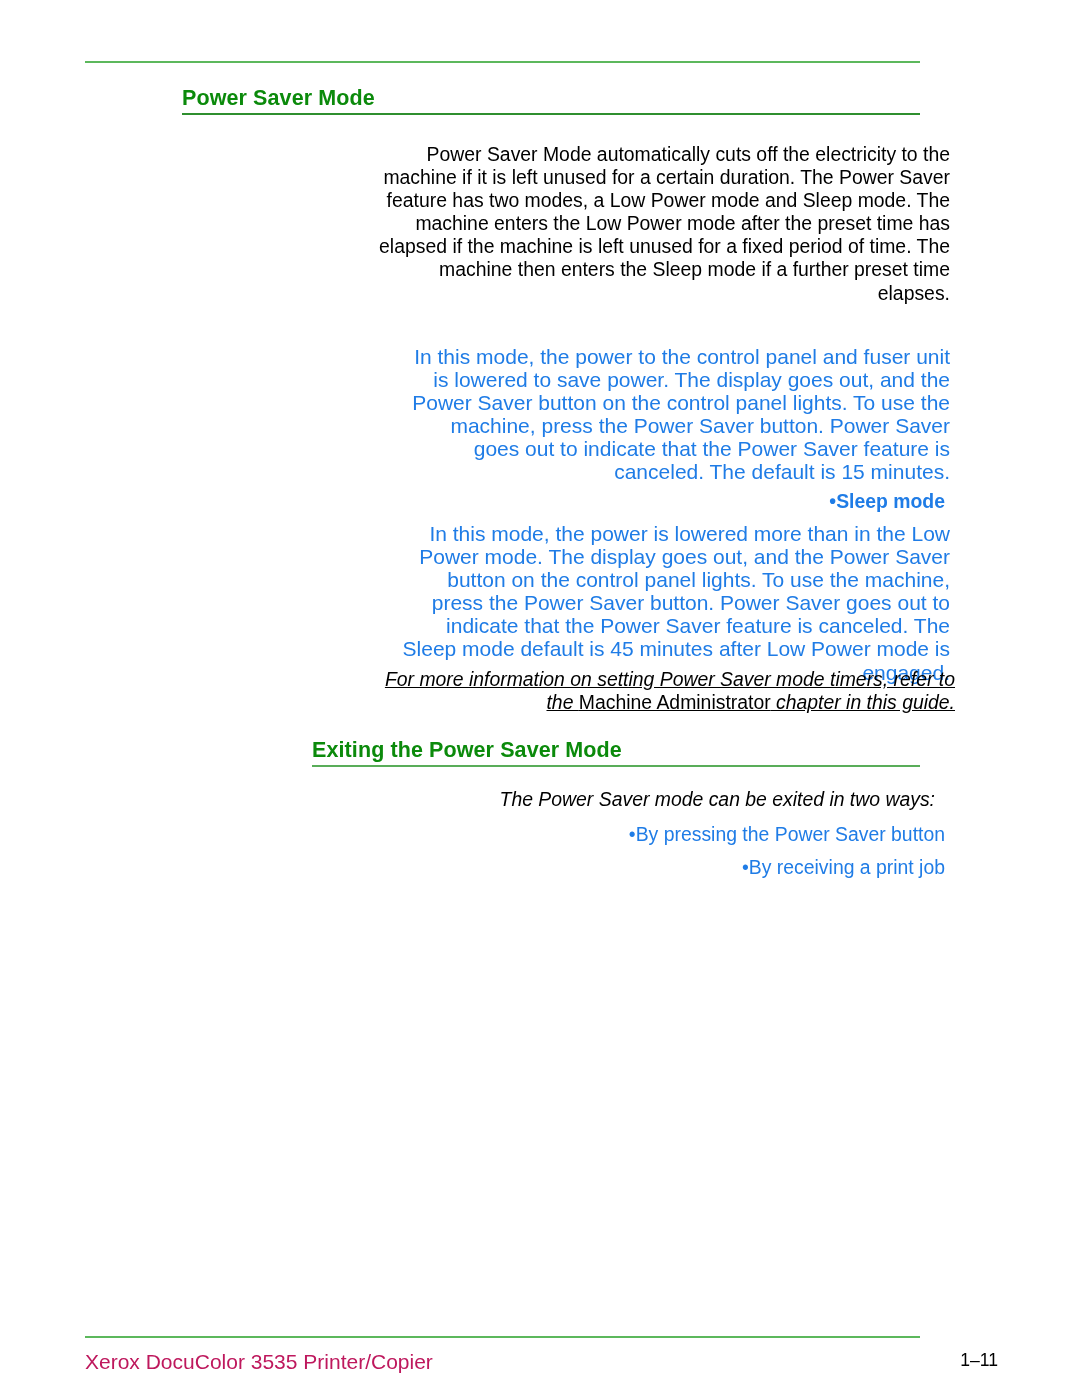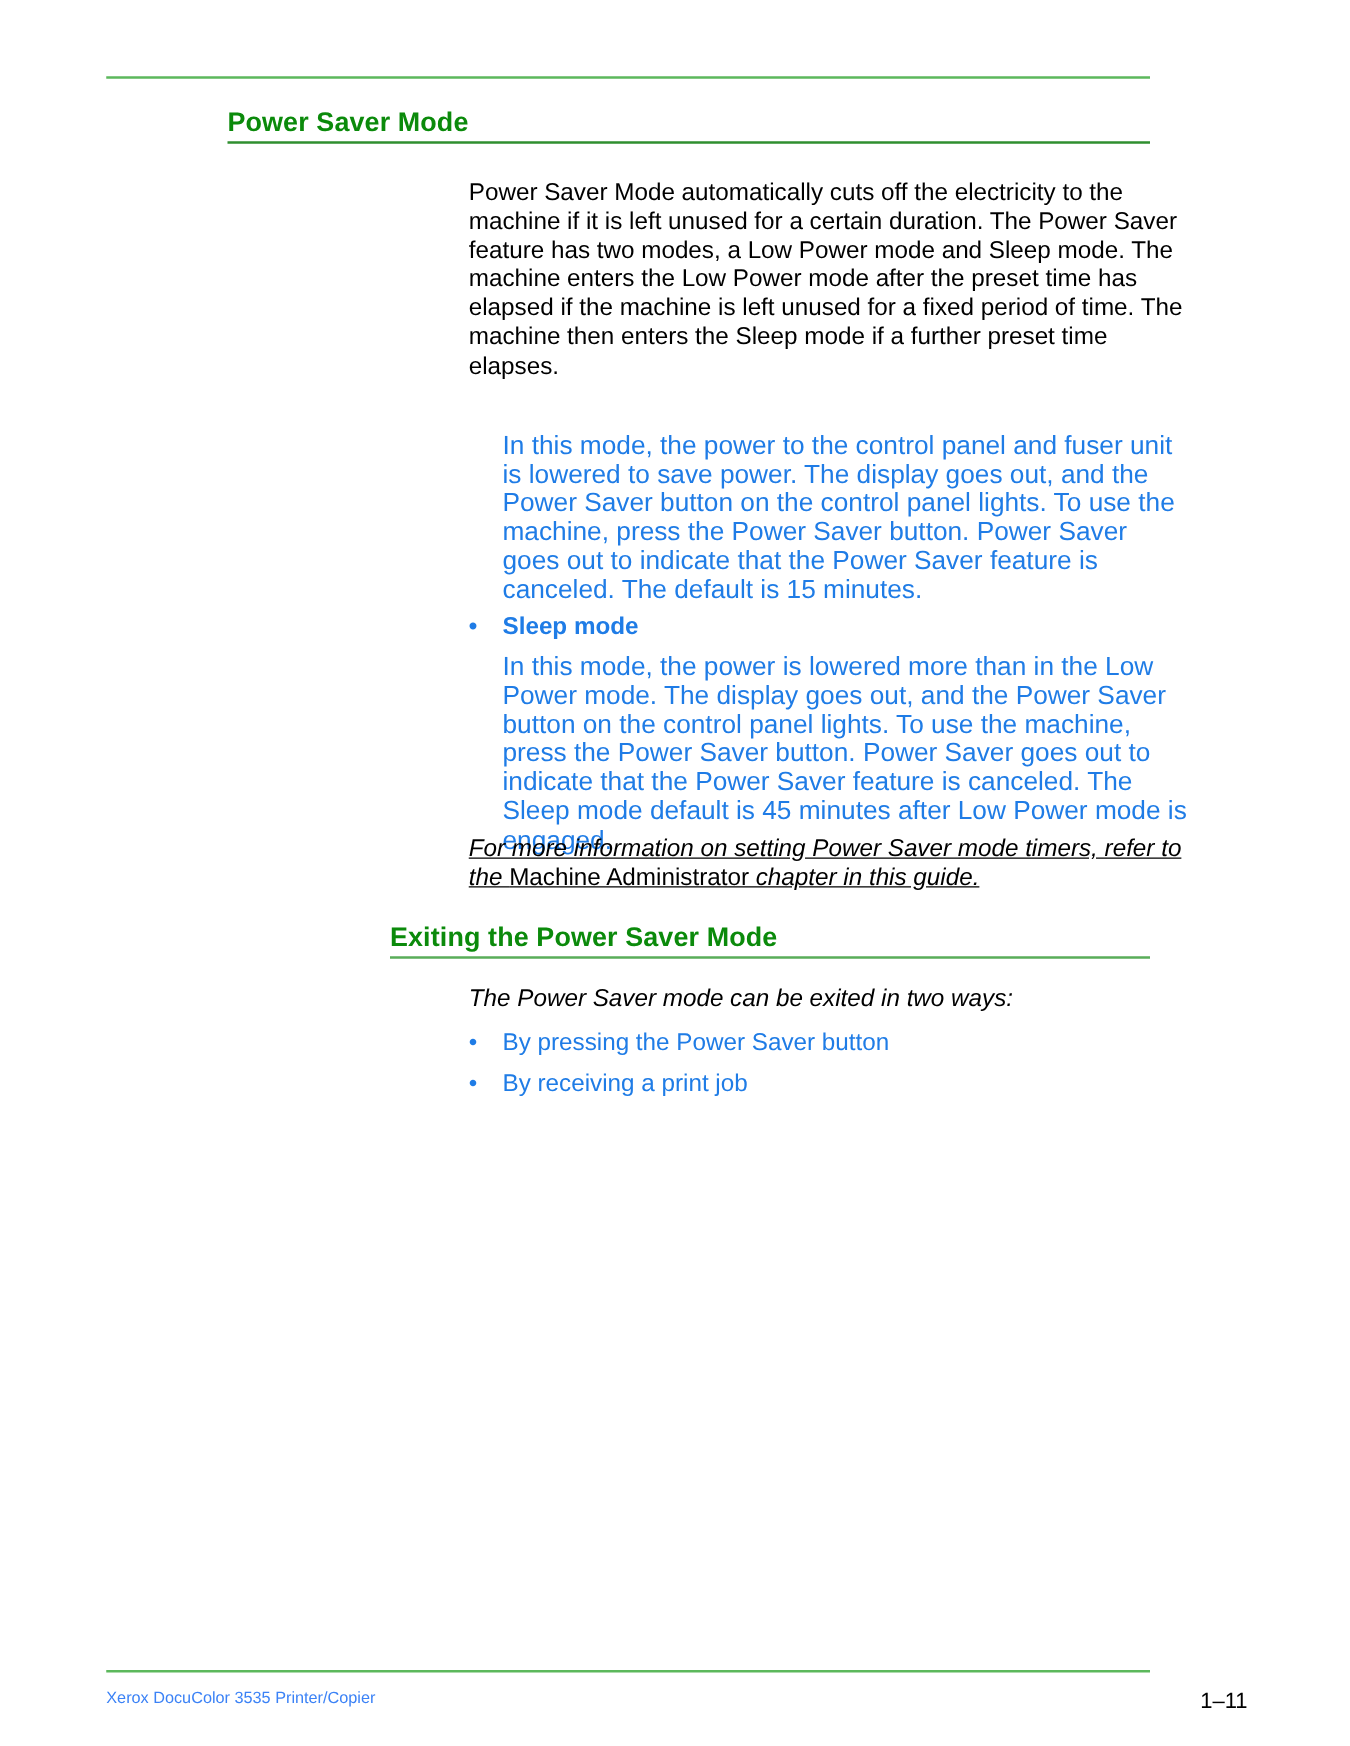--- a/index.html
+++ b/index.html
@@ -13,20 +13,21 @@
     height: 1397px;
     position: relative;
     font-family: "Liberation Sans", sans-serif;
     color: #000000;
     overflow: hidden;
   }
 
   .page {
     position: absolute;
     inset: 0;
+    text-align: right;
   }
 
   
   .rule-top {
     position: absolute;
     left: 85px;
     top: 61px;
     width: 835px;
     height: 2px;
     background: #5cb85c;
@@ -153,22 +154,22 @@
   .exit-item .dot {
     display: inline-block;
     width: 27px;
   }
 
   
   .footer-left {
     position: absolute;
     left: 85px;
     top: 1350px;
-    font-size: 13px;
-    color: #3b82f6;
+    font-size: 21px;
+    color: #be185d;
     white-space: nowrap;
   }
   .footer-right {
     position: absolute;
     right: 82px;
     top: 1350px;
     font-size: 17.6px;
     color: #000000;
     white-space: nowrap;
   }

